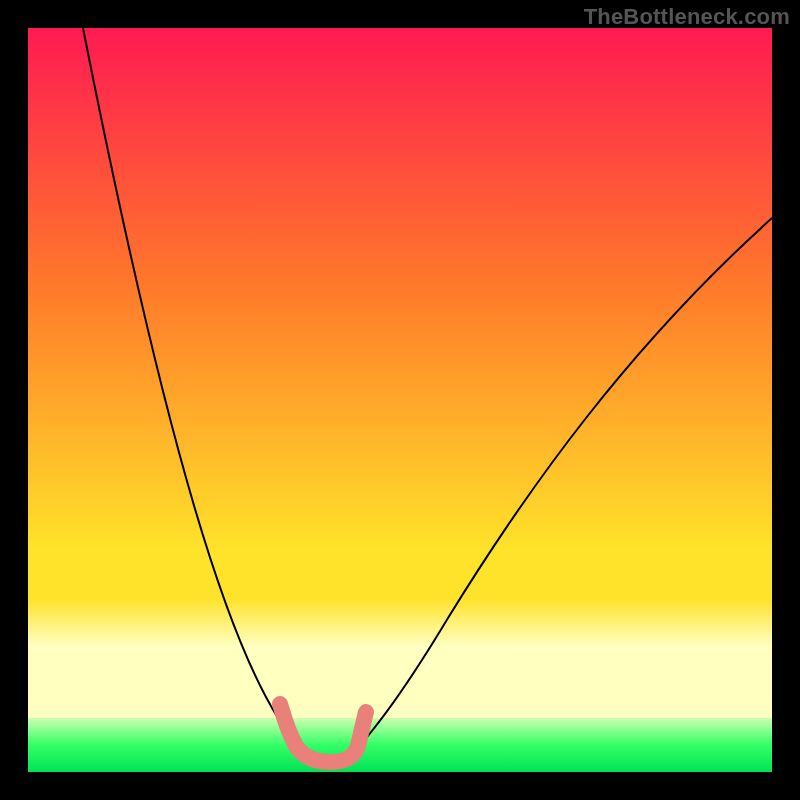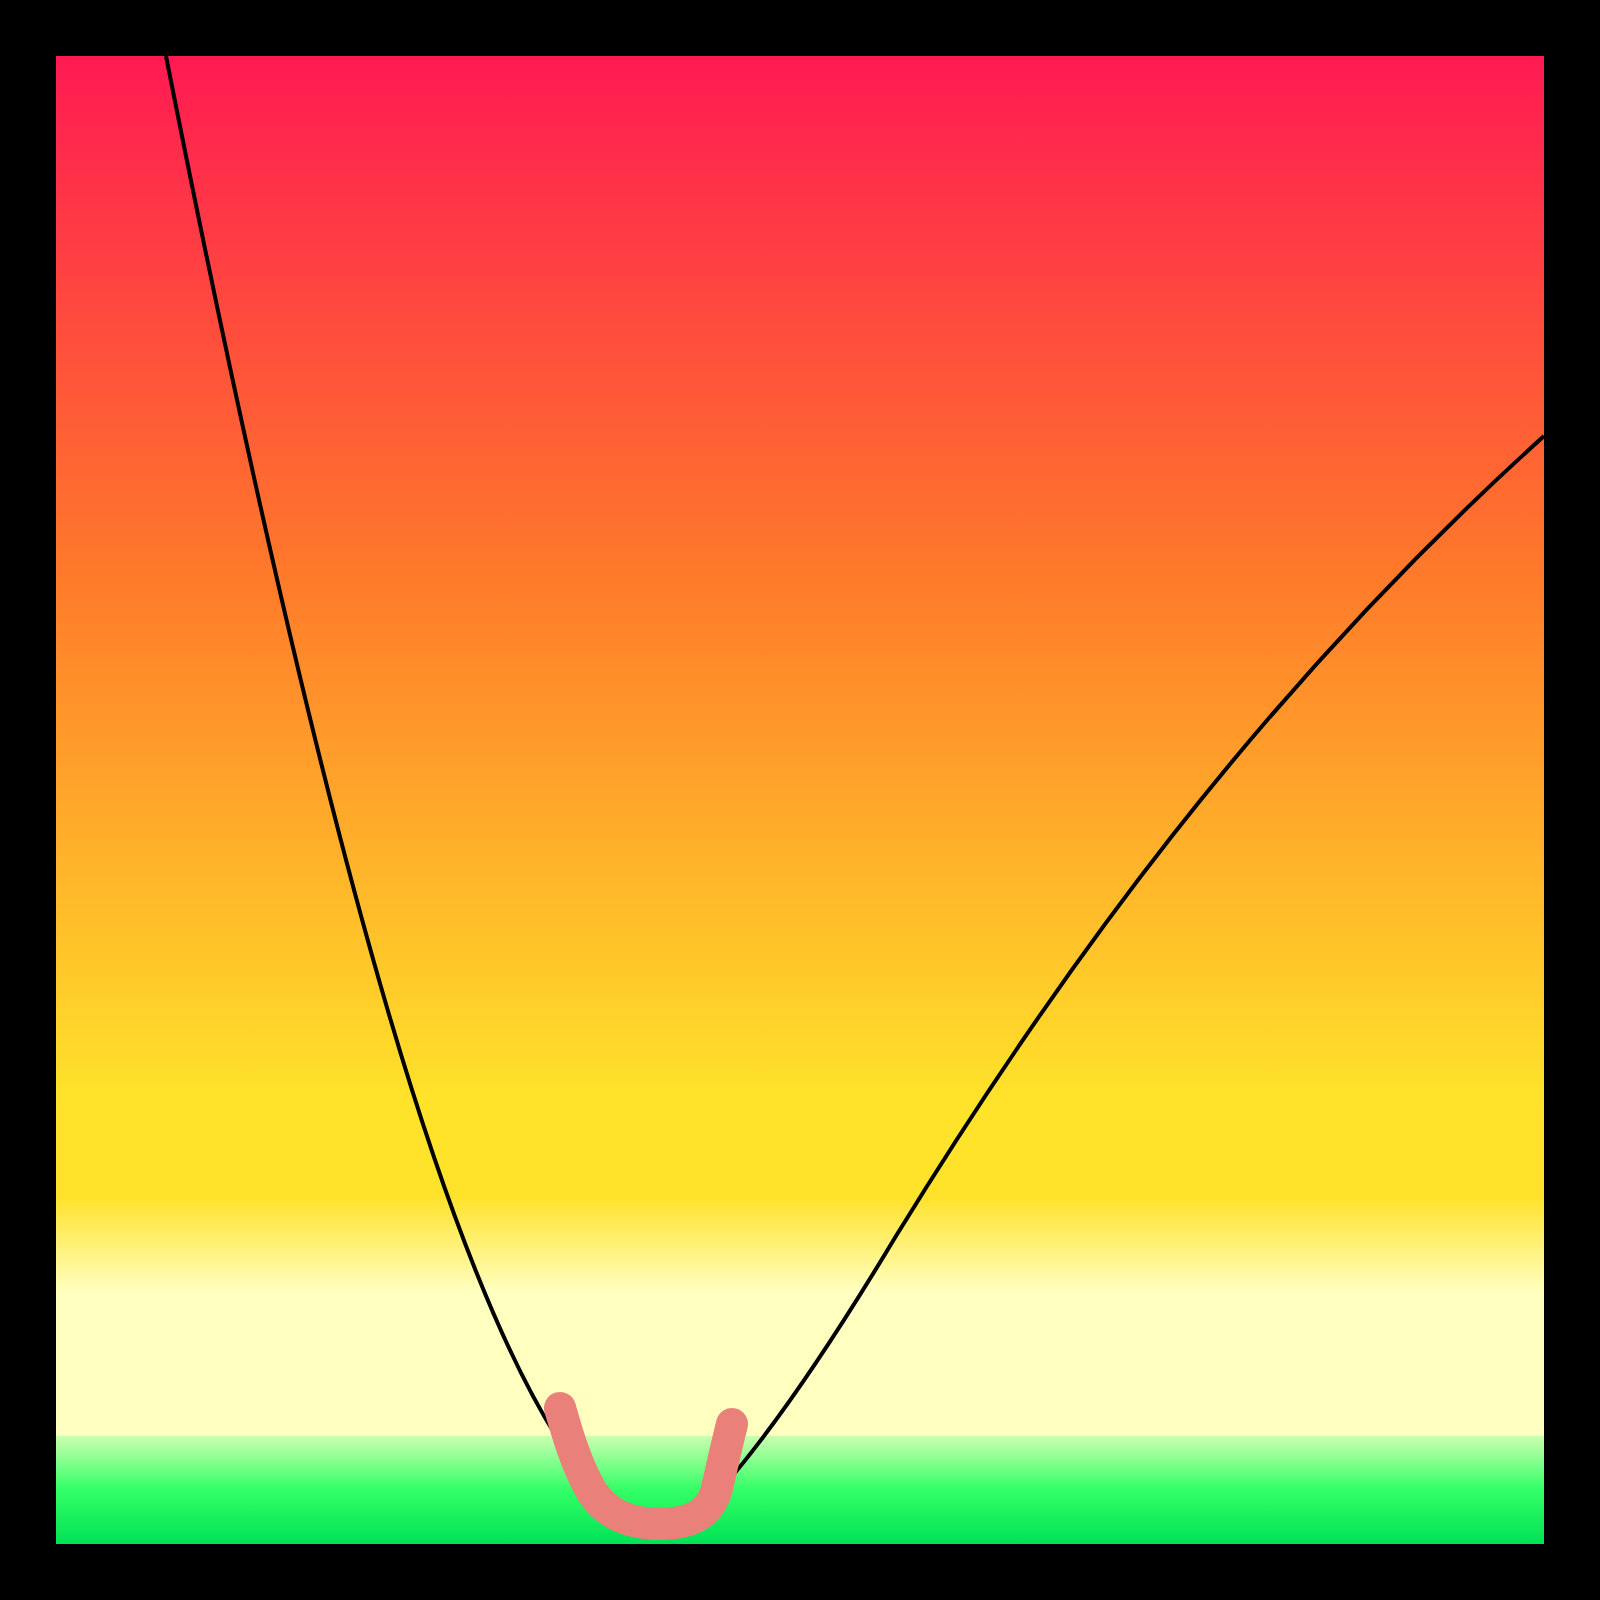--- a/index.html
+++ b/index.html
@@ -73,13 +73,14 @@
 
       <rect x="0" width="744" fill="url(#green)" height="54" y="690"></rect>
 
       <path fill="none" stroke-width="2" stroke="#000" d="M 55 0 C 140 430, 200 610, 250 690 S 278 720, 290 730"></path>
       <path fill="none" stroke-width="2" stroke="#000" d="M 320 730 C 330 720, 360 690, 420 590 C 500 460, 600 320, 744 190"></path>
 
       <path fill="none" stroke-linecap="round" stroke-linejoin="round" stroke-width="16" stroke="#e98079" d="M 252 676 C 256 690, 260 704, 268 718 C 276 730, 288 734, 302 734 C 316 734, 326 730, 330 718 C 332 710, 334 700, 338 684"></path>
     </svg>
   </div>
 
+  <div class="watermark">TheBottleneck.com</div>
 </div>
 
 </body></html>

